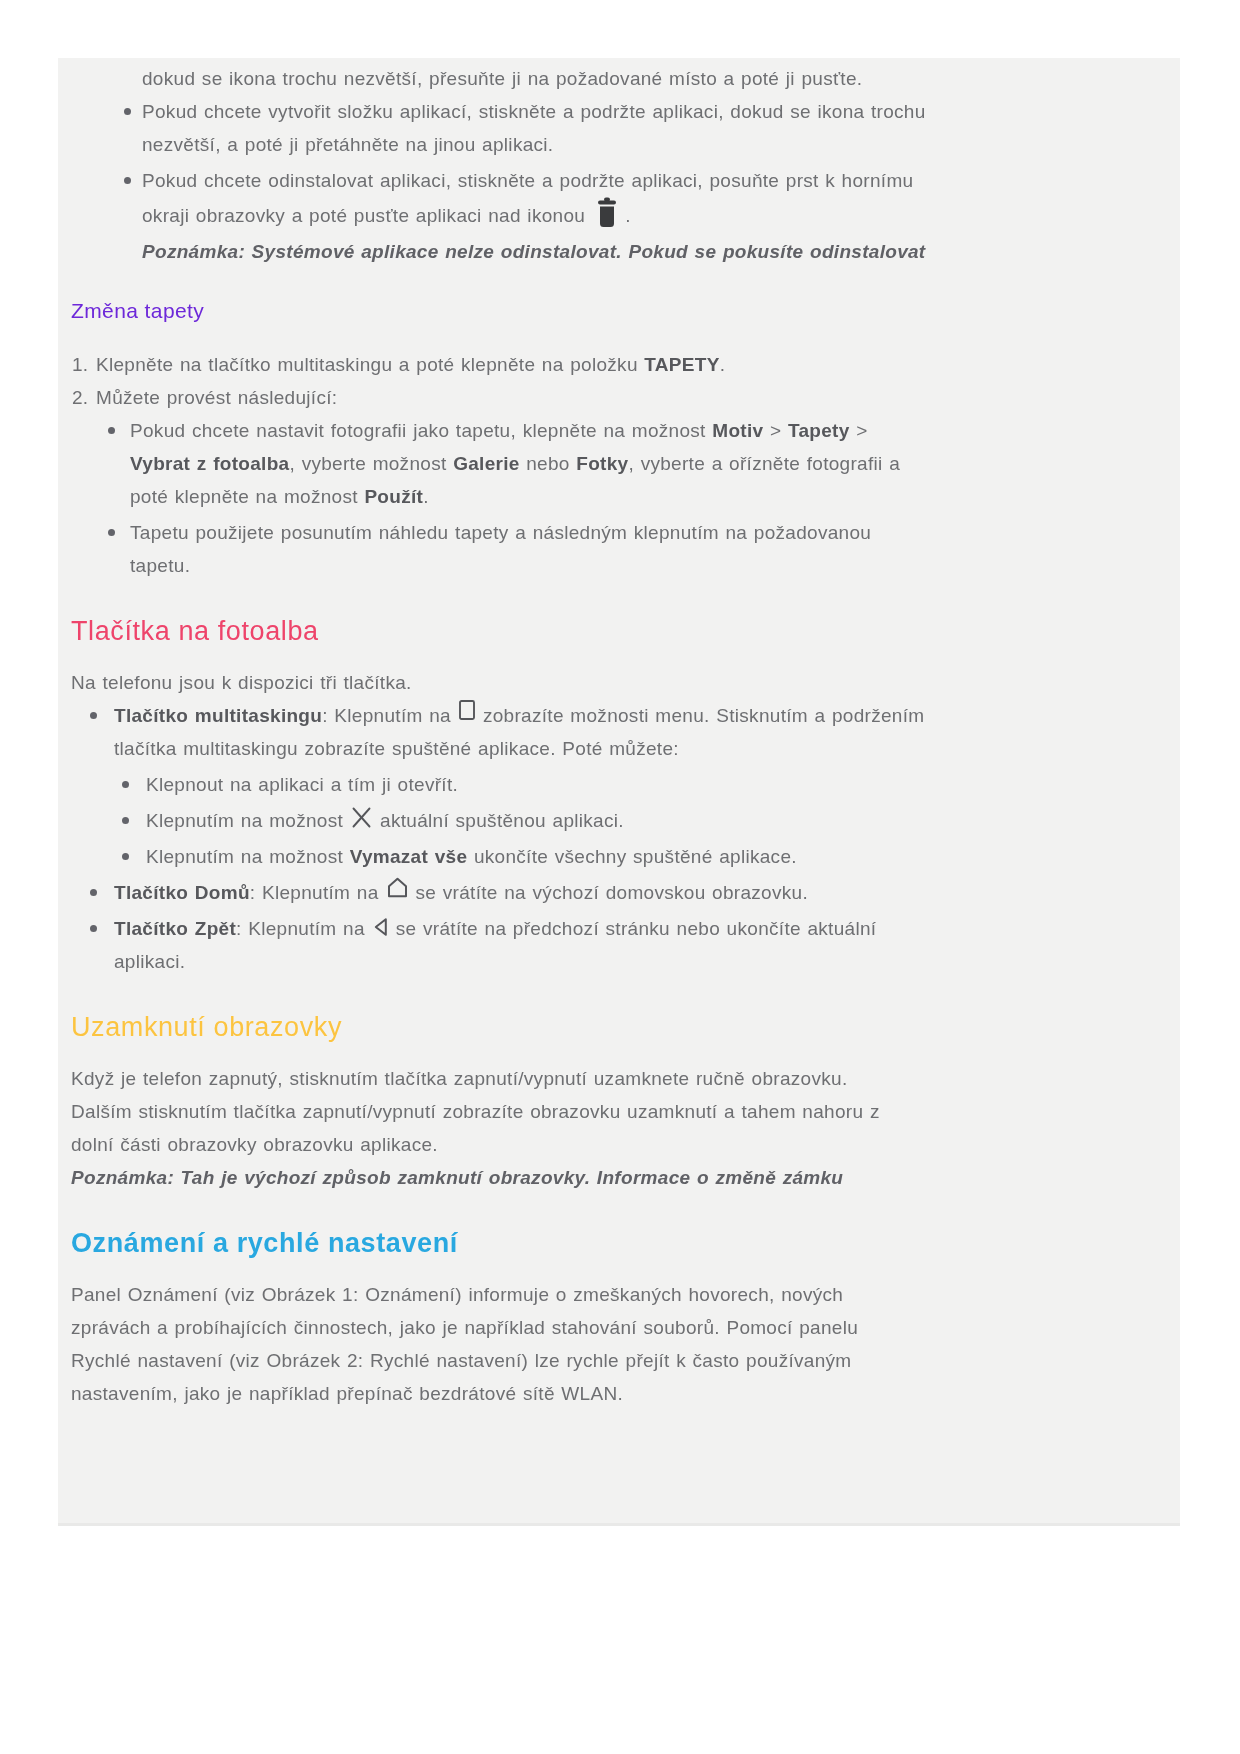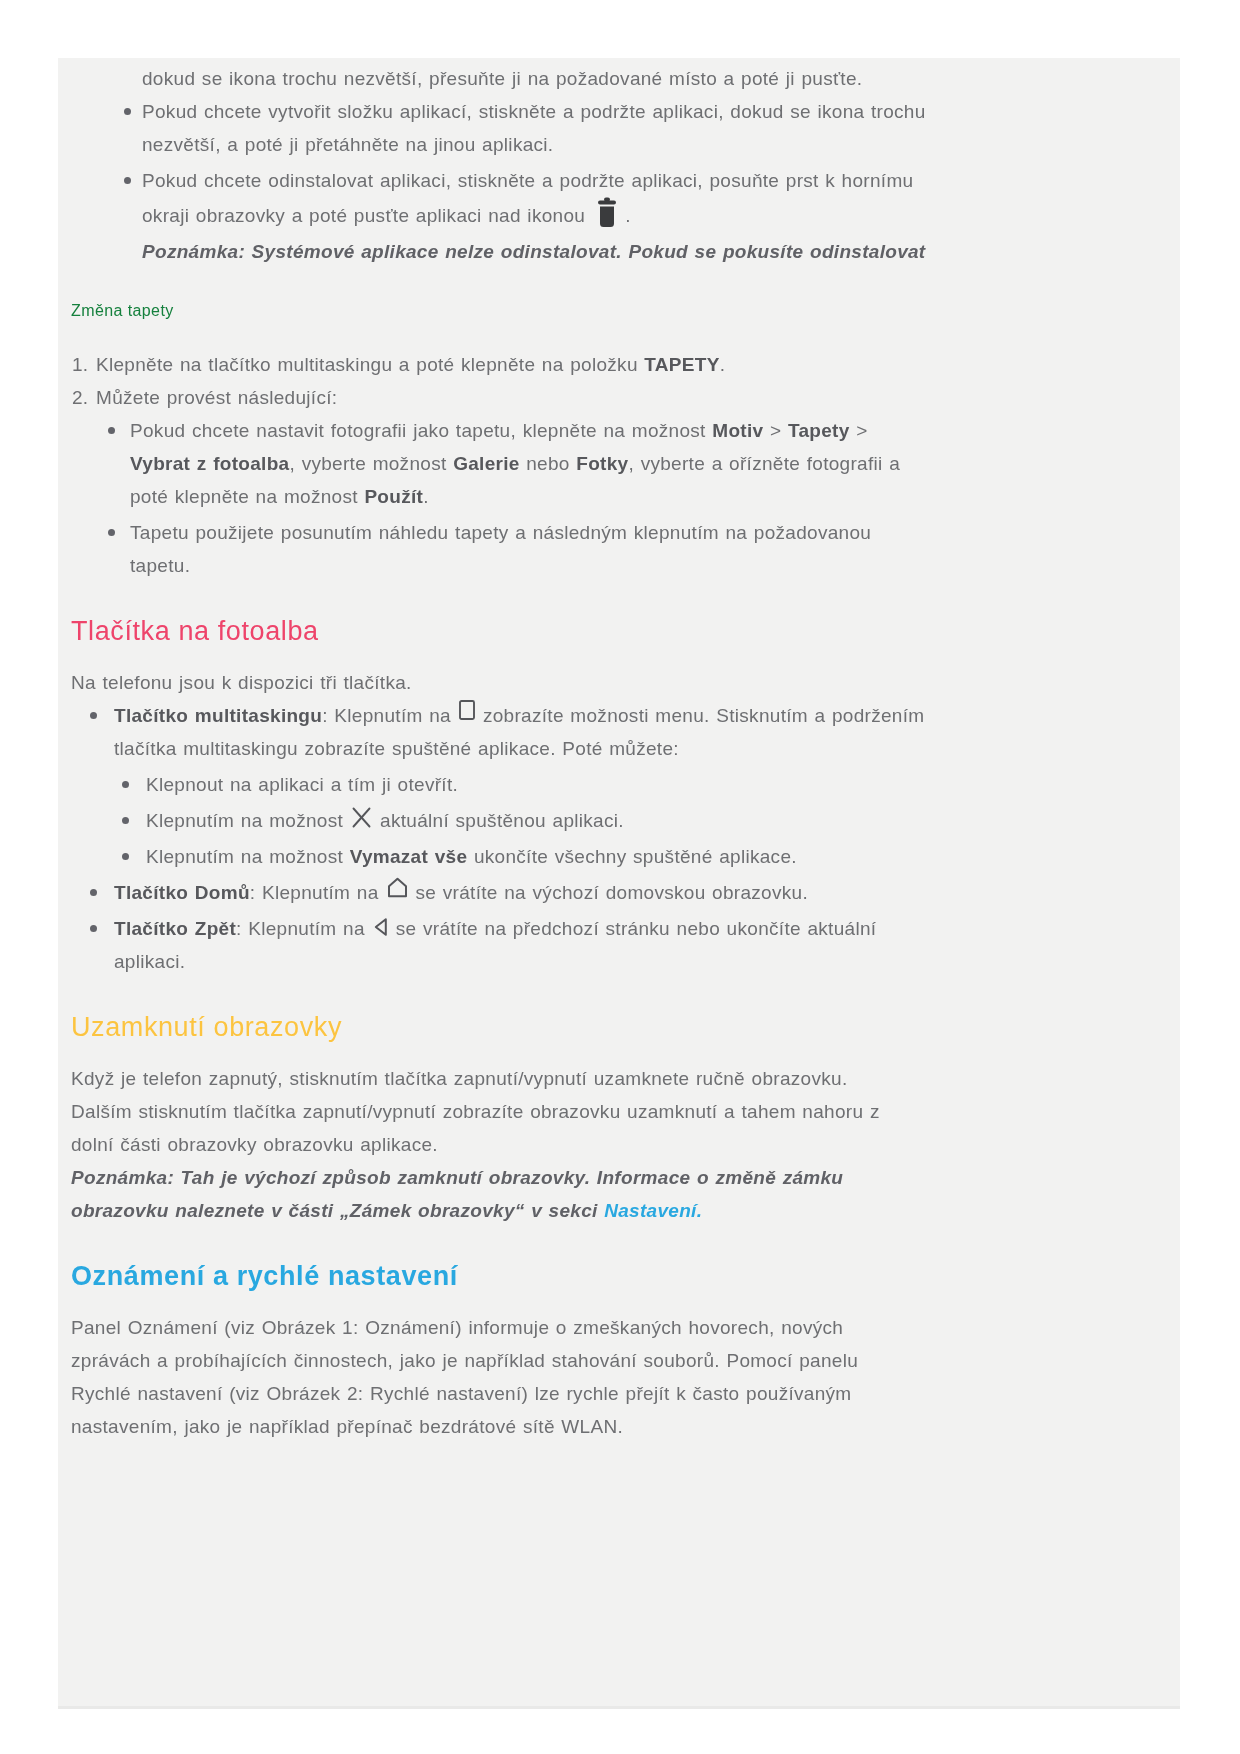--- a/index.html
+++ b/index.html
@@ -3,38 +3,38 @@
 <meta charset="utf-8">
 <style>
   html,body { margin:0; padding:0; background:#ffffff; }
   body {
     width:1240px; height:1754px; position:relative;
     font-family:"Liberation Sans", sans-serif;
     -webkit-font-smoothing:antialiased;
   }
   .panel {
     position:absolute; left:58px; top:58px;
-    width:1122px; height:1651px;
+    width:1122px; height:1468px;
     background:#f2f2f1;
     border-bottom:3px solid #e9e9e8;
     box-sizing:border-box;
     padding:4px 44px 0 13px;
     overflow:hidden;
   }
   .t { font-size:19px; line-height:33px; color:#6e6f72; letter-spacing:0.3px; word-spacing:1px; }
   .ln { display:block; }
   .b { font-weight:bold; color:#57585c; }
   .note { font-weight:bold; font-style:italic; color:#606166; }
   .link { color:#29a8e0; font-weight:bold; font-style:italic; cursor:pointer; }
 
   h2 { font-weight:normal; font-size:27px; line-height:34px; margin:32px 0 18px 0; letter-spacing:0.6px; }
   .h-pink   { color:#ee446b; }
   .h-yellow { color:#fcc440; }
   .h-blue   { color:#29a8e0;font-weight:bold; }
-  .sub { font-weight:normal; font-size:16px; line-height:26px; margin:30px 0 22px 0; color:#15803d; letter-spacing:0.4px; }
+  .sub { font-weight:normal; font-size:21px; line-height:26px; margin:30px 0 22px 0; color:#6d28d9; letter-spacing:0.4px; }
 
   .li { position:relative; margin:0 0 3px 0; }
   .dot { position:absolute; width:7px; height:7px; border-radius:50%; background:#63646a; top:13px; }
   .ind-top { padding-left:71px; }  .ind-top > .dot { left:53px; }
   .cont-top { padding-left:71px; }
   .ind-wp  { padding-left:59px; }  .ind-wp  > .dot { left:37px; }
   .ind-b1  { padding-left:43px; }  .ind-b1  > .dot { left:19px; }
   .ind-b2  { padding-left:75px; }  .ind-b2  > .dot { left:51px; }
   .ind-ol  { padding-left:25px; position:relative; }
   .num { position:absolute; left:1px; top:0; }
@@ -157,21 +157,20 @@
 
   <h2 class="h-yellow">Uzamknutí obrazovky</h2>
 
   <div class="t p">
     <span class="ln">Když je telefon zapnutý, stisknutím tlačítka zapnutí/vypnutí uzamknete ručně obrazovku.</span>
     <span class="ln">Dalším stisknutím tlačítka zapnutí/vypnutí zobrazíte obrazovku uzamknutí a tahem nahoru z</span>
     <span class="ln">dolní části obrazovky obrazovku aplikace.</span>
   </div>
   <div class="t note">
     <span class="ln">Poznámka: Tah je výchozí způsob zamknutí obrazovky. Informace o změně zámku</span>
-    <span class="ln"><span>obrazovku naleznete v části „Zámek obrazovky“ v sekci </span><span class="link">Nastavení</span><span class="link">.</span></span>
   </div>
 
   <h2 class="h-blue">Oznámení a rychlé nastavení</h2>
 
   <div class="t p">
     <span class="ln">Panel Oznámení (viz Obrázek 1: Oznámení) informuje o zmeškaných hovorech, nových</span>
     <span class="ln">zprávách a probíhajících činnostech, jako je například stahování souborů. Pomocí panelu</span>
     <span class="ln">Rychlé nastavení (viz Obrázek 2: Rychlé nastavení) lze rychle přejít k často používaným</span>
     <span class="ln">nastavením, jako je například přepínač bezdrátové sítě WLAN.</span>
   </div>

